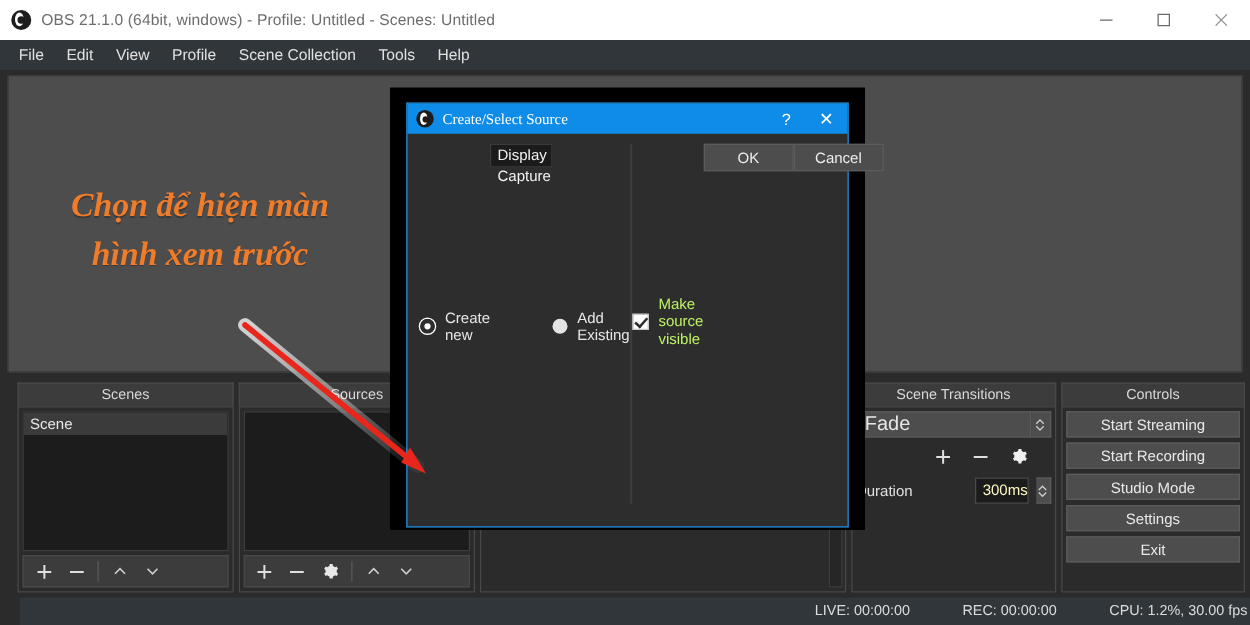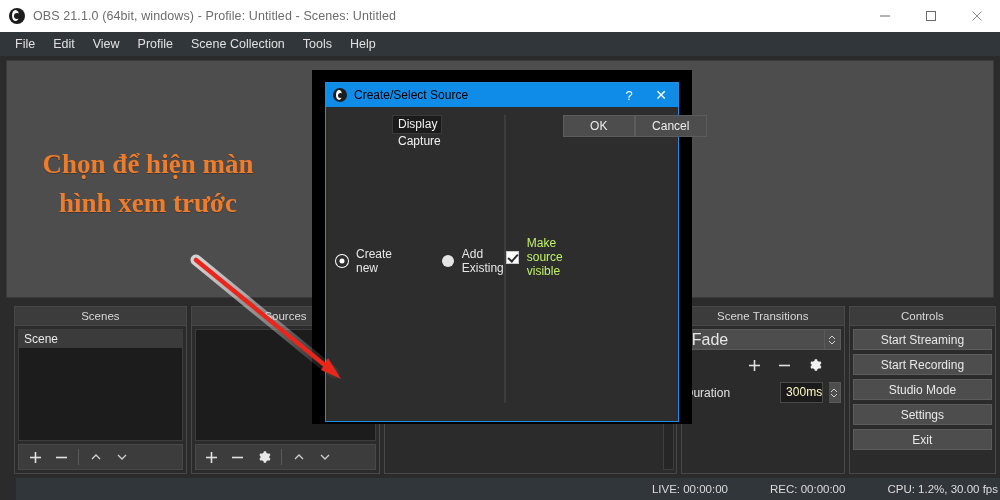--- a/index.html
+++ b/index.html
@@ -67,24 +67,24 @@
   }
   .preview {
     width: 100%; height: 100%;
     background: #4d4d4d;
     position: relative;
     border: 1px solid #3a3a3a;
   }
 
   
   .annotation {
-    position: absolute; left: 18px; top: 145px;
+    position: absolute; left: 30px; top: 145px;
     width: 260px;
     font-family: "Liberation Serif", serif;
-    font-weight: bold;
+    font-style: italic; font-weight: bold;
     font-size: 27px; line-height: 1.45;
     color: #ef7c2a;
     text-align: center;
     text-shadow: 0 1px 0 rgba(0,0,0,0.25);
     z-index: 30;
   }
 
   
   .arrow-svg {
     position: absolute; left: 0; top: 0; width: 1000px; height: 500px;
@@ -244,21 +244,21 @@
     background: #1d1d1d; position: relative; flex: 0 0 auto; margin-right: 7px;
   }
   .dlg-icon::before {
     content: ""; position: absolute; left: 2.5px; top: 2px;
     width: 6px; height: 10px; border-radius: 50%; background: #ffffff;
   }
   .dlg-icon::after {
     content: ""; position: absolute; left: 4.5px; top: 4.5px;
     width: 5px; height: 5px; border-radius: 50%; background: #1d1d1d;
   }
-  .dlg-title { font-size: 12px; color: #000000; }
+  .dlg-title { font-size: 12px; color: #ffffff; font-family: Liberation Serif, serif; }
   .dlg-tb-btns { margin-left: auto; display: flex; align-items: center; }
   .dlg-help {
     width: 30px; height: 24px; color: #fff; font-size: 13px;
     display: flex; align-items: center; justify-content: center;
   }
   .dlg-close {
     width: 34px; height: 24px; color: #fff; font-size: 14px;
     display: flex; align-items: center; justify-content: center;
   }
   .dlg-body {

